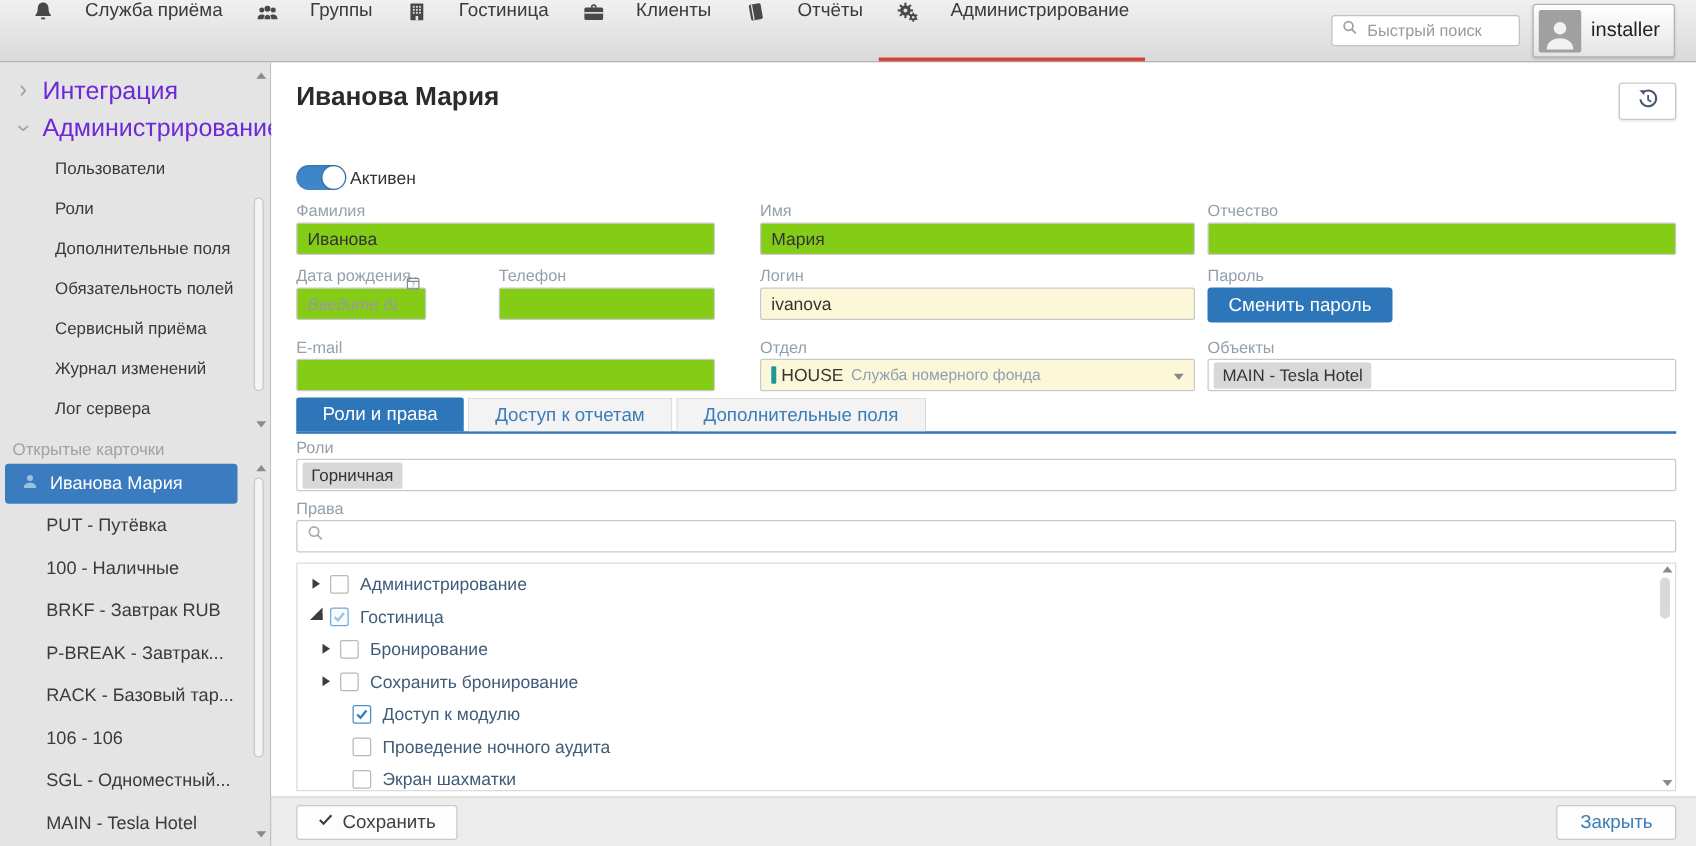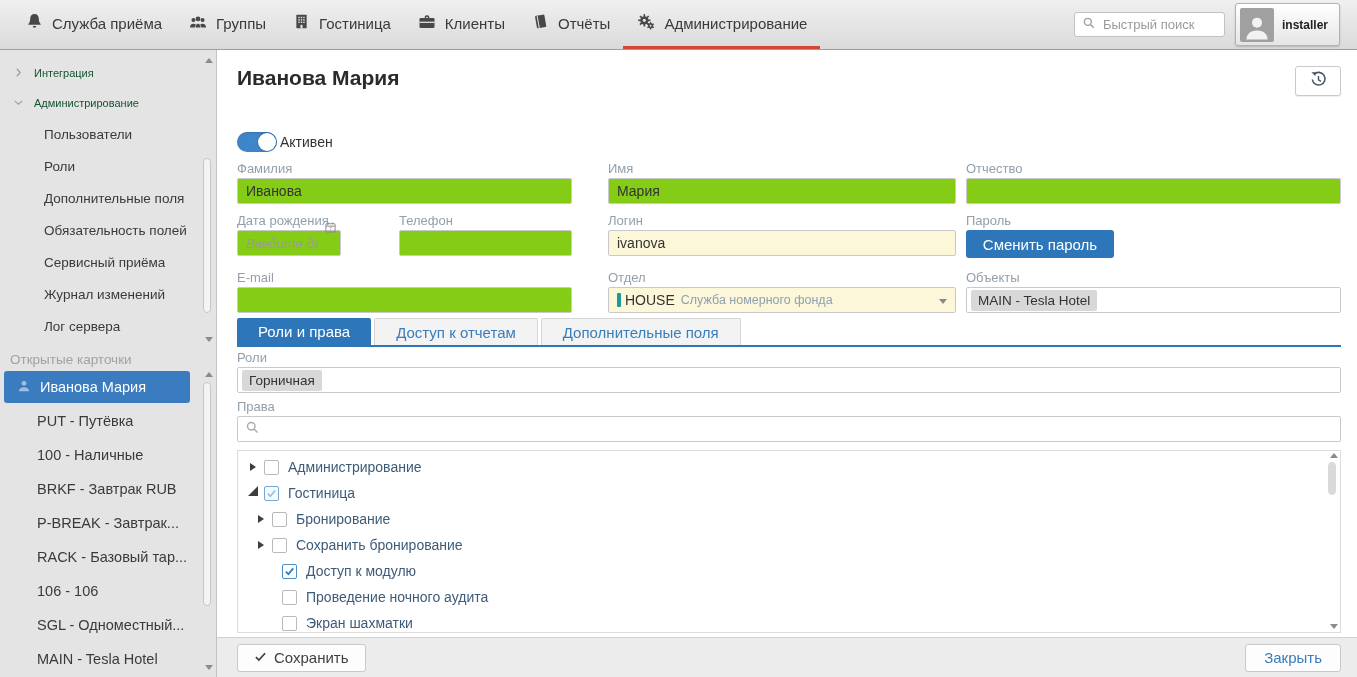--- a/index.html
+++ b/index.html
@@ -4,47 +4,47 @@
 <style>
   html,body{margin:0;padding:0}
   body{width:1357px;height:677px;overflow:hidden;background:#fff;
        font-family:"Liberation Sans","DejaVu Sans",sans-serif;position:relative}
   *{box-sizing:border-box}
 
   
   .topbar{height:50px;display:flex;align-items:stretch;
           background:linear-gradient(#f0f0f0,#dadada);border-bottom:1px solid #9e9e9e}
   .nav{display:flex;padding-left:12px}
-  .nav-item{display:flex;align-items:center;gap:8px;padding:0 13px;font-size:15px;
+  .nav-item{display:flex;gap:24px;padding:0 13px;font-size:15px;
             color:#3a3a3a;cursor:pointer;border-bottom:3px solid transparent;white-space:nowrap}
   .nav-item.active{border-bottom-color:#cf4634}
   .nav-item svg{flex:none}
   .topbar-right{margin-left:auto;display:flex;align-items:center;gap:10px;padding-right:17px}
   .search{display:flex;align-items:center;gap:5px;background:#fff;border:1px solid #c2c2c2;
           border-radius:3px;height:25px;width:151px;padding:0 7px}
   .search input{border:none;outline:none;width:100%;font-size:13px;color:#555;
                 background:transparent;font-family:inherit}
   .search input::placeholder{color:#9a9a9a}
   .user-chip{display:flex;align-items:center;gap:8px;height:43px;padding:4px 11px 4px 4px;
              background:linear-gradient(#ffffff,#e5e5e5);border:1px solid #b3b3b3;
              border-radius:3px;box-shadow:0 1px 2px rgba(0,0,0,.18);cursor:pointer}
   .avatar{width:34px;height:34px;background:#a0a0a0;border-radius:2px;overflow:hidden;
           display:flex;align-items:flex-end;justify-content:center}
-  .user-name{font-size:12px;font-weight:bold;color:#222}
+  .user-name{font-size:16px;font-weight:normal;color:#222}
 
   
   .app{display:flex;height:627px}
   .sidebar{width:217px;flex:none;background:#e4e4e4;border-right:1px solid #c2c2c2;position:relative}
   .content{flex:1;display:flex;flex-direction:column;min-width:0}
   .main{flex:1;padding:0 16px 0 20px;position:relative;overflow:hidden;background:#fff}
 
   
   .snav{padding-top:8px}
   .snav-row{height:30px;display:flex;align-items:center;gap:9px;padding-left:12px;
-            font-size:11px;color:#14532d;cursor:pointer}
+            font-size:20px;color:#6d28d9;cursor:pointer}
   .snav-child{height:32px;display:flex;align-items:center;padding-left:44px;
               font-size:13.5px;color:#3a3a3a;cursor:pointer}
   .cards-header{margin-top:10px;padding-left:10px;font-size:13.5px;color:#a2a2a2;height:18px}
   .card-row{height:34px;display:flex;align-items:center;padding-left:37px;
             font-size:14.5px;color:#3a3a3a;cursor:pointer;white-space:nowrap}
   .card-row.selected{margin:1px 26px 1px 4px;height:32px;background:#3a7cbf;border-radius:3px;
                      color:#fff;gap:8px;padding-left:12px}
 
   
   .vscroll{position:absolute;right:3px;width:10px}

